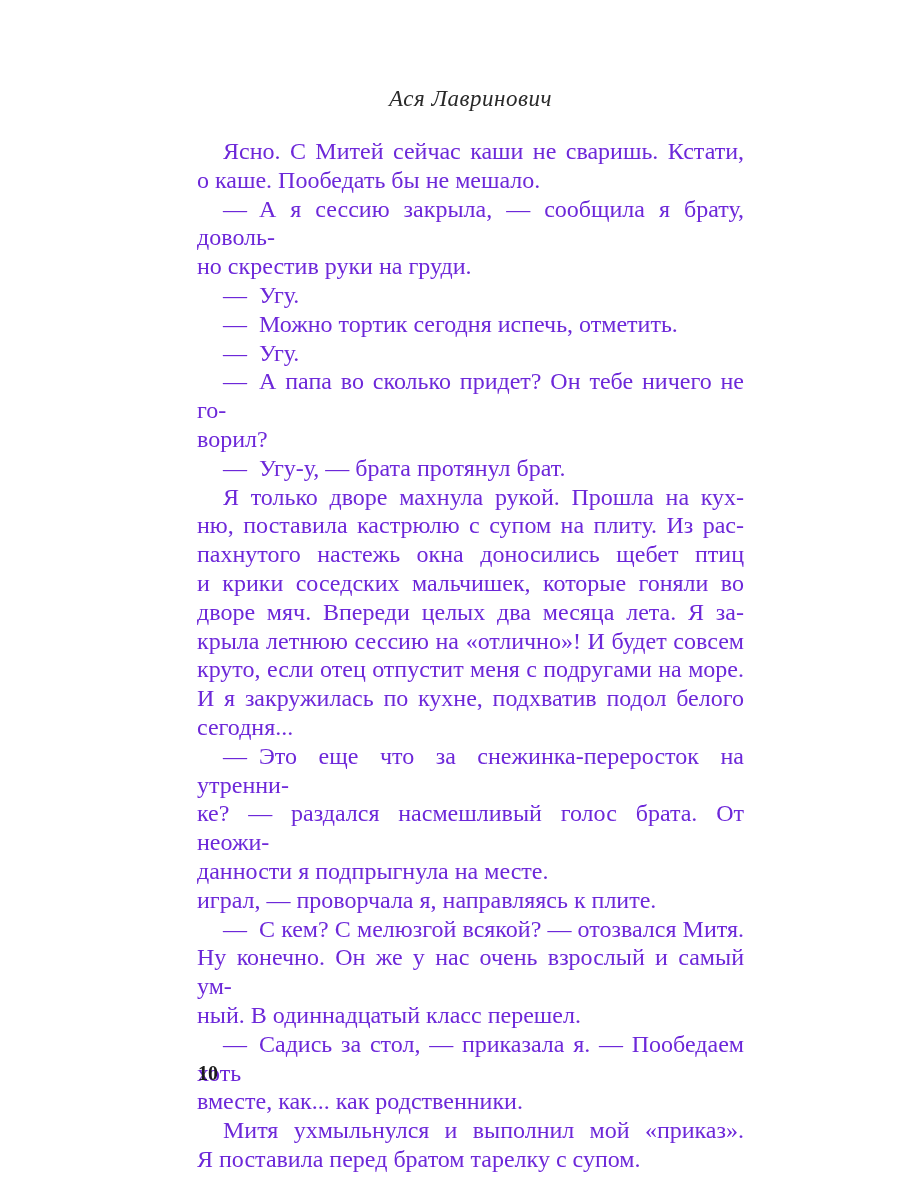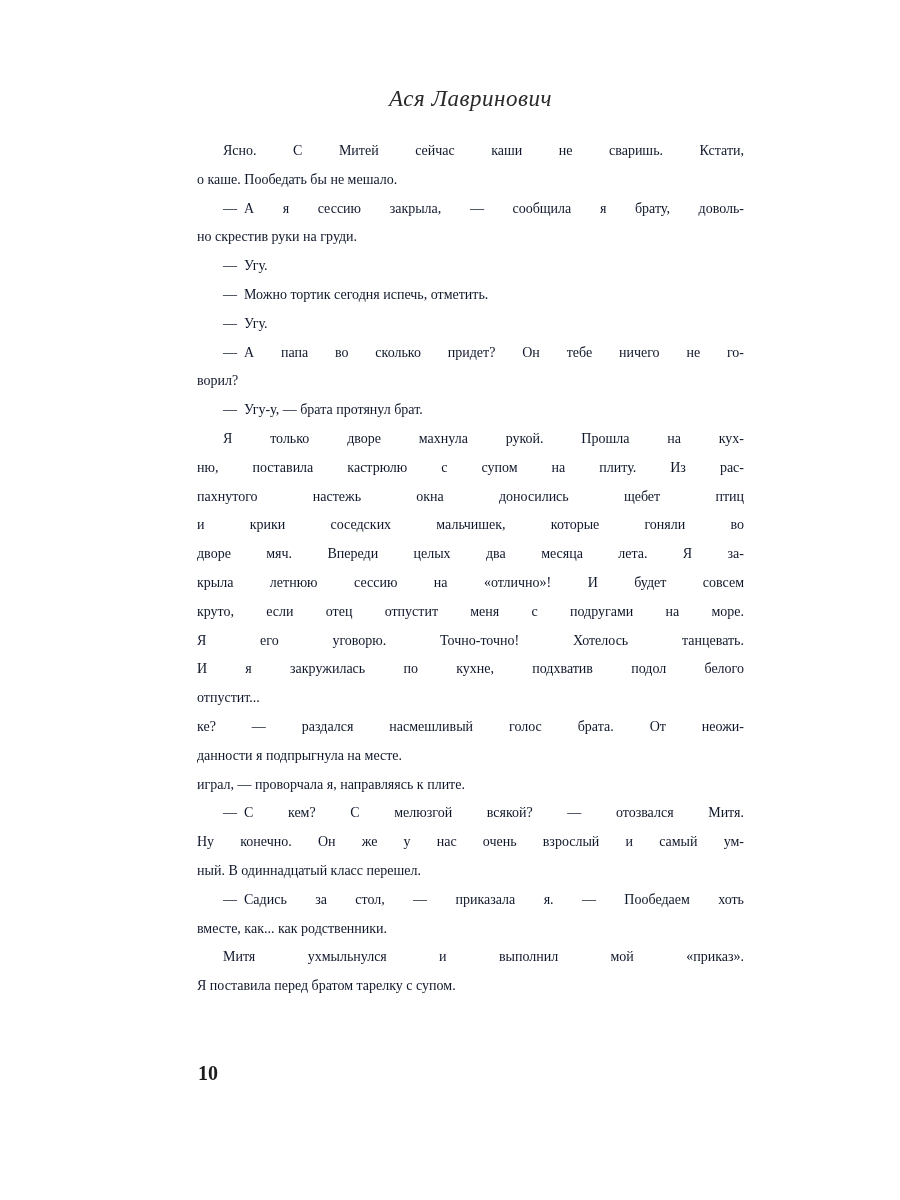--- a/index.html
+++ b/index.html
@@ -27,23 +27,23 @@
     font-size: 23px;
     line-height: 30px;
     letter-spacing: 0.5px;
     color: #2a2a2a;
   }
   .text-block {
     position: absolute;
     left: 197px;
     top: 137px;
     width: 547px;
-    font-size: 14px;
+    font-size: 24px;
     line-height: 28.8px;
-    color: #0f172a;
+    color: #6d28d9;
   }
   .line {
     min-height: 28.8px;
     white-space: normal;
   }
   .line.justify {
     text-align: justify;
     text-align-last: justify;
   }
   .line.indent {
@@ -75,23 +75,23 @@
       <div class="line indent justify">— А папа во сколько придет? Он тебе ничего не го-</div>
       <div class="line">ворил?</div>
       <div class="line indent">— Угу-у, — брата протянул брат.</div>
       <div class="line indent justify">Я только дворе махнула рукой. Прошла на кух-</div>
       <div class="line justify">ню, поставила кастрюлю с супом на плиту. Из рас-</div>
       <div class="line justify">пахнутого настежь окна доносились щебет птиц</div>
       <div class="line justify">и крики соседских мальчишек, которые гоняли во</div>
       <div class="line justify">дворе мяч. Впереди целых два месяца лета. Я за-</div>
       <div class="line justify">крыла летнюю сессию на «отлично»! И будет совсем</div>
       <div class="line justify">круто, если отец отпустит меня с подругами на море.</div>
-      <div class="line justify">Я его уговорю. Точно-точно! Хотелось танцевать.</div>
       <div class="line justify">И я закружилась по кухне, подхватив подол белого</div>
-      <div class="line">отпустит...</div>
+      <div class="line">сегодня...</div>
+      <div class="line indent justify">— Это еще что за снежинка-переросток на утренни-</div>
       <div class="line justify">ке? — раздался насмешливый голос брата. От неожи-</div>
       <div class="line">данности я подпрыгнула на месте.</div>
       <div class="line">играл, — проворчала я, направляясь к плите.</div>
       <div class="line indent justify">— С кем? С мелюзгой всякой? — отозвался Митя.</div>
       <div class="line justify">Ну конечно. Он же у нас очень взрослый и самый ум-</div>
       <div class="line">ный. В одиннадцатый класс перешел.</div>
       <div class="line indent justify">— Садись за стол, — приказала я. — Пообедаем хоть</div>
       <div class="line">вместе, как... как родственники.</div>
       <div class="line indent justify">Митя ухмыльнулся и выполнил мой «приказ».</div>
       <div class="line">Я поставила перед братом тарелку с супом.</div>

